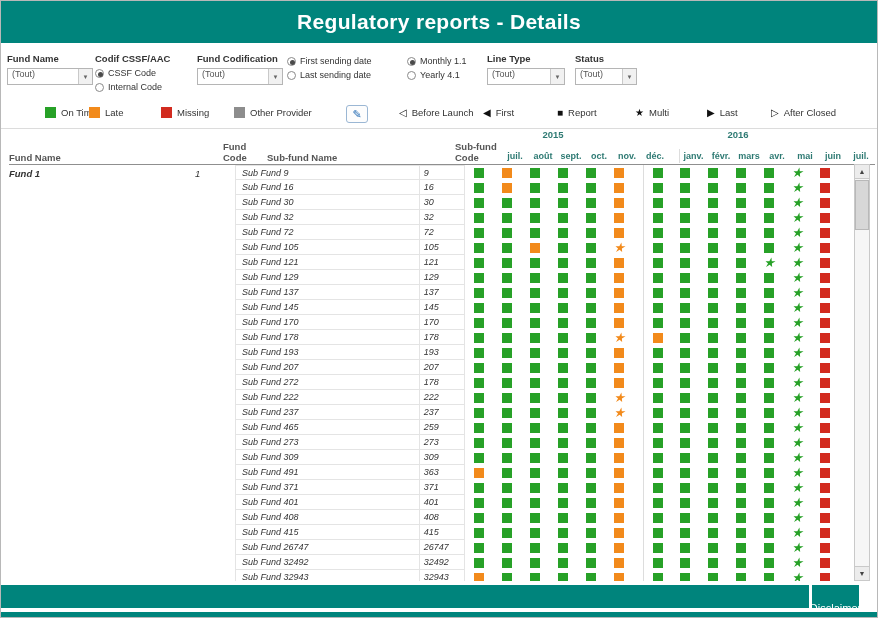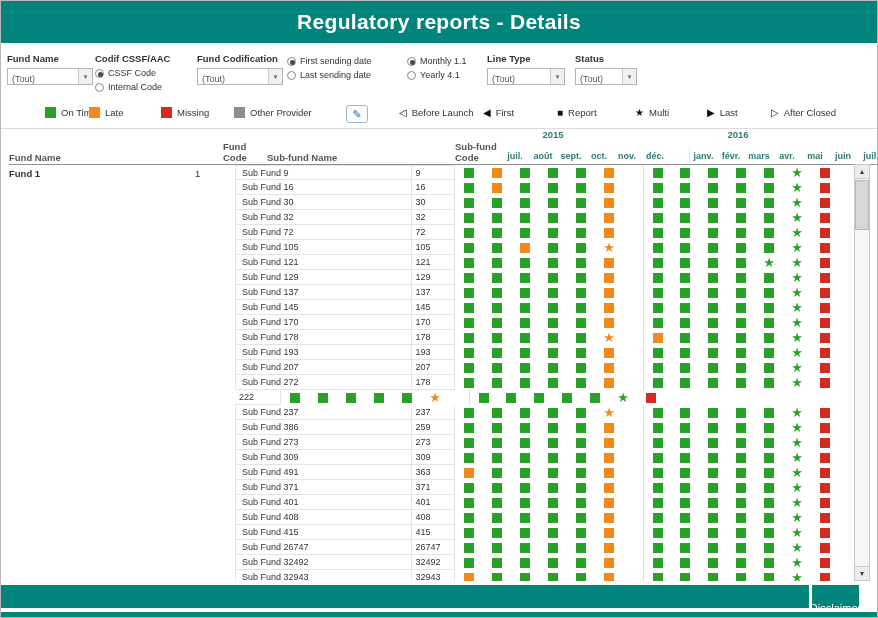--- a/index.html
+++ b/index.html
@@ -15,21 +15,21 @@
   .filters { position:relative; height:58px; }
   .fgroup { position:absolute; top:10px; }
   .fg-fundname { left:6px; }
   .fg-codif { left:94px; }
   .fg-fundcodif { left:196px; }
   .fg-sending { left:286px; top:13px; }
   .fg-freq { left:406px; top:13px; }
   .fg-linetype { left:486px; }
   .fg-status { left:574px; }
   .flabel { font-size:9.5px; font-weight:bold; color:#333; margin-bottom:4px; }
-  .dropdown { width:86px; height:17px; border:1px solid #b5b5b5; background:#fff; display:flex; align-items:flex-end; cursor:pointer; }
+  .dropdown { width:86px; height:17px; border:1px solid #b5b5b5; background:#fff; display:flex; align-items:flex-start; cursor:pointer; }
   .dd-sm { width:78px; } .dd-xs { width:62px; }
   .dropdown .val { flex:1; font-size:9px; color:#555; padding-left:4px; }
   .dropdown .arrow { width:14px; height:100%; border-left:1px solid #c9c9c9; background:#f1f1f1; display:flex; align-items:center; justify-content:center; font-size:6px; color:#666; }
   .radio { display:flex; align-items:center; margin-bottom:4px; cursor:pointer; }
   .radio .dot { width:9px; height:9px; border:1px solid #8a8a8a; border-radius:50%; margin-right:4px; background:#fff; position:relative; flex:0 0 auto; }
   .radio.selected .dot::after { content:""; position:absolute; left:2px; top:2px; width:5px; height:5px; border-radius:50%; background:#4a4a4a; }
   .radio .rlabel { font-size:9px; color:#333; white-space:nowrap; }
 
   
   .legend { position:relative; height:28px; border-bottom:1px solid #dcdcdc; }
@@ -49,22 +49,22 @@
   .yearrow .spacer { width:460px; }
   .year.y2015 { width:168px; text-align:center; }
   .year.y2016 { width:202px; text-align:center; }
   .headrow { display:flex; align-items:flex-end; height:22px; border-bottom:1px solid #8f8f8f; padding-bottom:1px; }
   .h { font-size:9.5px; font-weight:bold; color:#555; cursor:pointer; }
   .hfundname { width:182px; } .hfundcode { width:44px; white-space:pre-line;margin-left:32px; }
   .hsfname { width:188px; } .hsfcode { width:46px; white-space:pre-line; }
   .mheads { display:flex; }
   .mcell { width:28px; display:flex; align-items:center; justify-content:center; flex:0 0 auto; }
   .mhead { font-size:9px; font-weight:bold; color:#2e7a73; height:14px; }
-  .yearsep { margin-left:20px; border-left:1px solid #ddd; }
-  .tbody { display:flex; height:416px; overflow:hidden; }
+  .yearsep { margin-left:10px; border-left:1px solid #ddd; }
+  .tbody { display:flex; height:416px; overflow:hidden;font-style:italic; }
   .fundcol { width:182px; font-size:9.5px; font-weight:bold; color:#333; padding-top:3px; }
   .fundcodecol { width:44px; font-size:9.5px; color:#333; padding-top:3px; padding-left:4px; }
   .rows { width:604px; }
   .trow { display:flex; height:15px; align-items:stretch; cursor:default; }
   .sfname { width:188px; font-size:9px; color:#333; padding-left:6px; border:1px solid #e4e4e4; border-top:none; display:flex; align-items:center; }
   .sfcode { width:46px; font-size:9px; color:#333; padding-left:4px; border:1px solid #e4e4e4; border-top:none; border-left:none; display:flex; align-items:center; }
   .trow:first-child .sfname, .trow:first-child .sfcode { border-top:1px solid #e4e4e4; }
   .statcells { display:flex; }
   .sq { width:10px; height:10px; display:block; }
   .sq.on { background:var(--green); } .sq.late { background:var(--orange); } .sq.miss { background:var(--red); }
@@ -914,20 +914,21 @@
               </div>
               <div class="mcell">
                 <div class="star green">★</div>
               </div>
               <div class="mcell">
                 <div class="sq miss"></div>
               </div>
             </div>
           </div>
           <div class="trow">
+            <div class="sfname">Sub Fund 222</div>
             <div class="sfcode">222</div>
             <div class="statcells">
               <div class="mcell">
                 <div class="sq on"></div>
               </div>
               <div class="mcell">
                 <div class="sq on"></div>
               </div>
               <div class="mcell">
                 <div class="sq on"></div>
@@ -1003,21 +1004,21 @@
               </div>
               <div class="mcell">
                 <div class="star green">★</div>
               </div>
               <div class="mcell">
                 <div class="sq miss"></div>
               </div>
             </div>
           </div>
           <div class="trow">
-            <div class="sfname">Sub Fund 386</div>
+            <div class="sfname">Sub Fund 465</div>
             <div class="sfcode">259</div>
             <div class="statcells">
               <div class="mcell">
                 <div class="sq on"></div>
               </div>
               <div class="mcell">
                 <div class="sq on"></div>
               </div>
               <div class="mcell">
                 <div class="sq on"></div>

